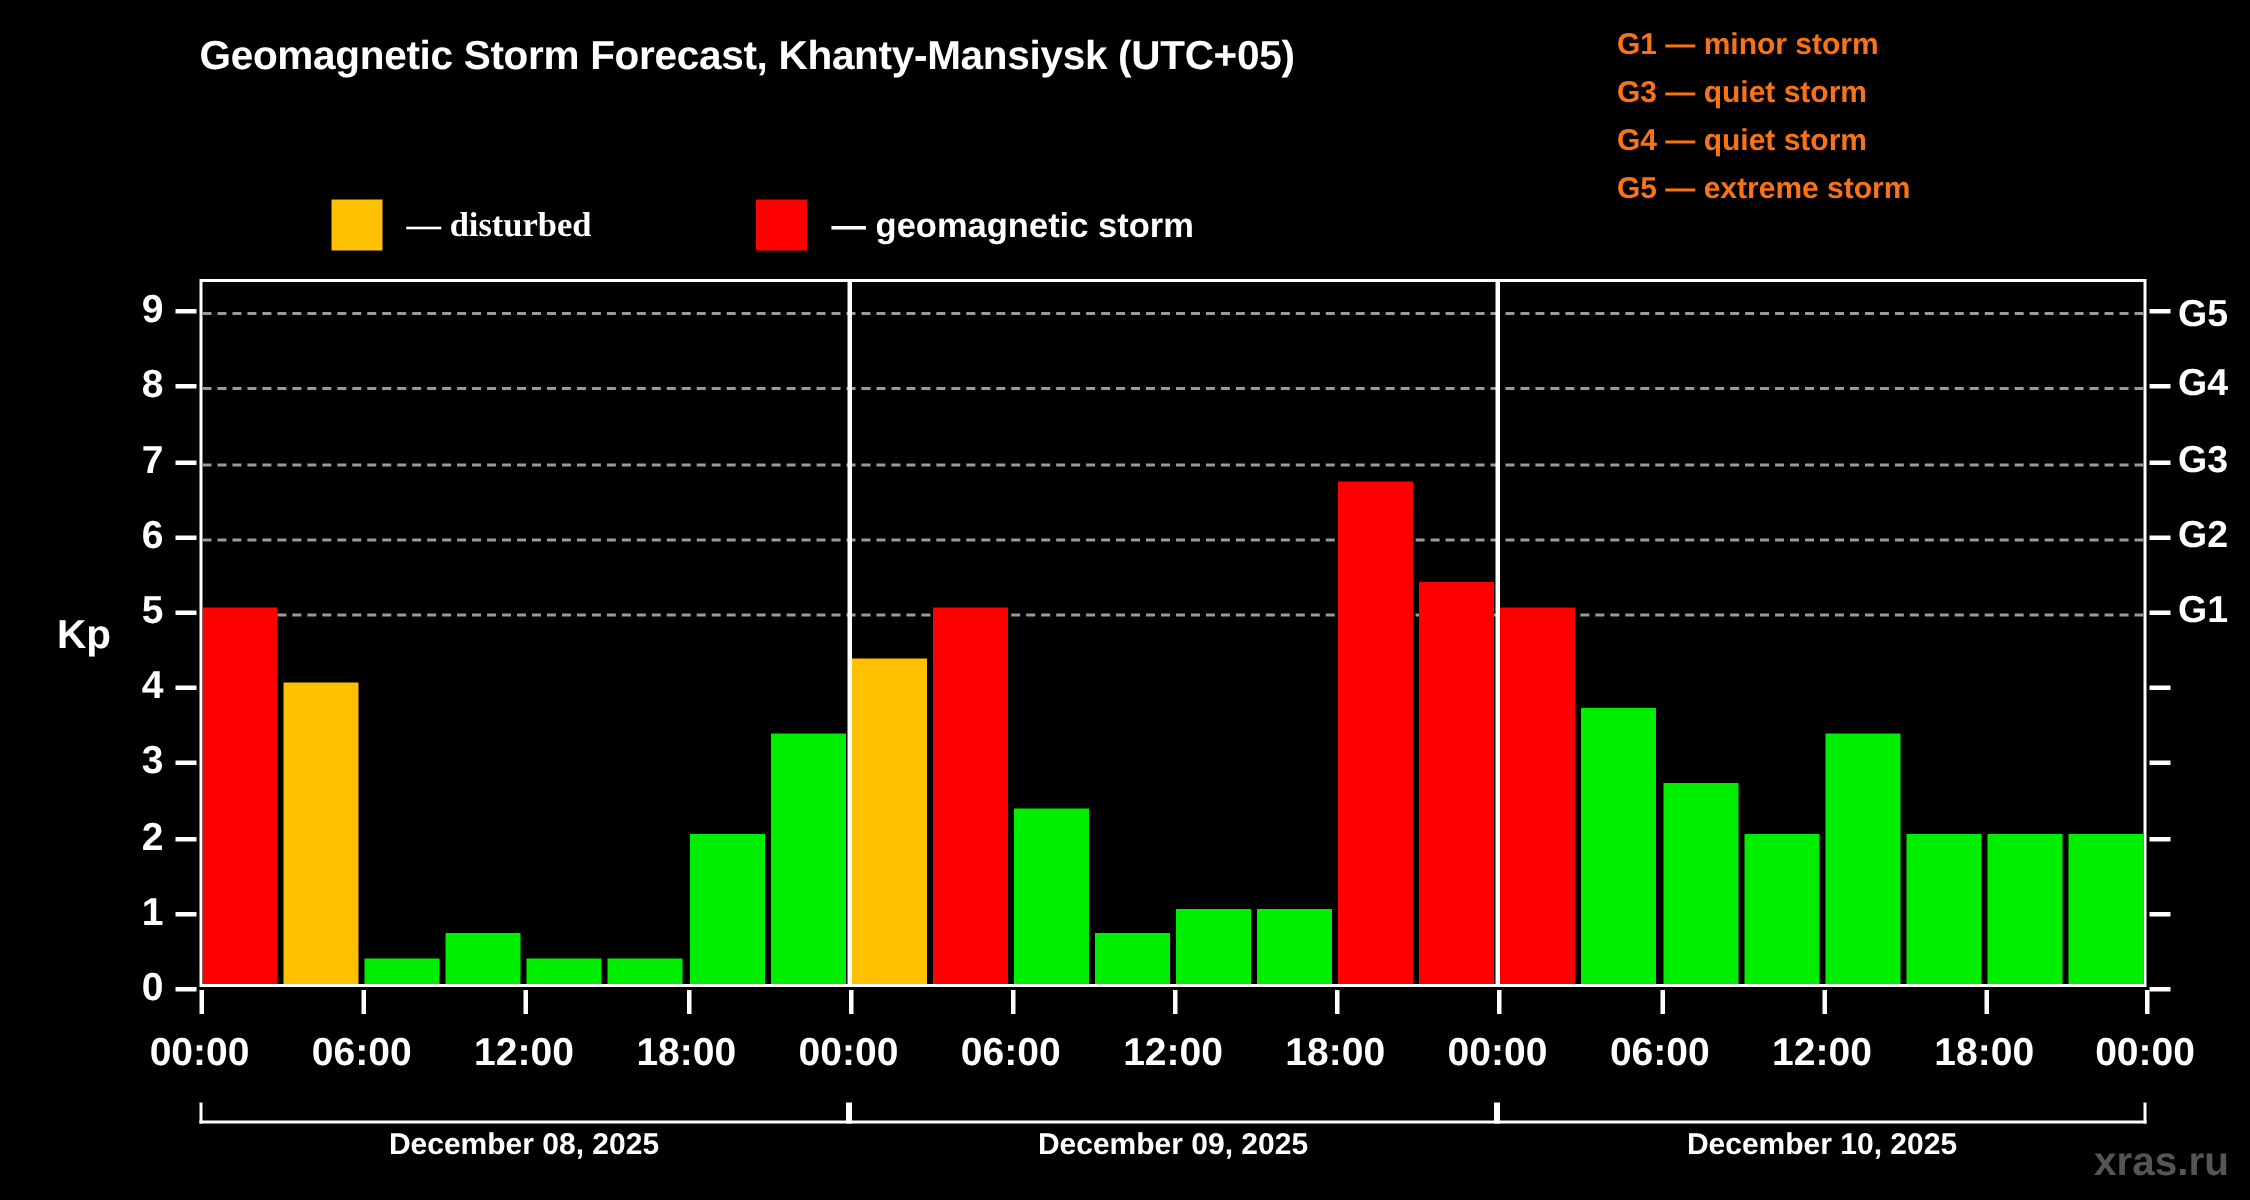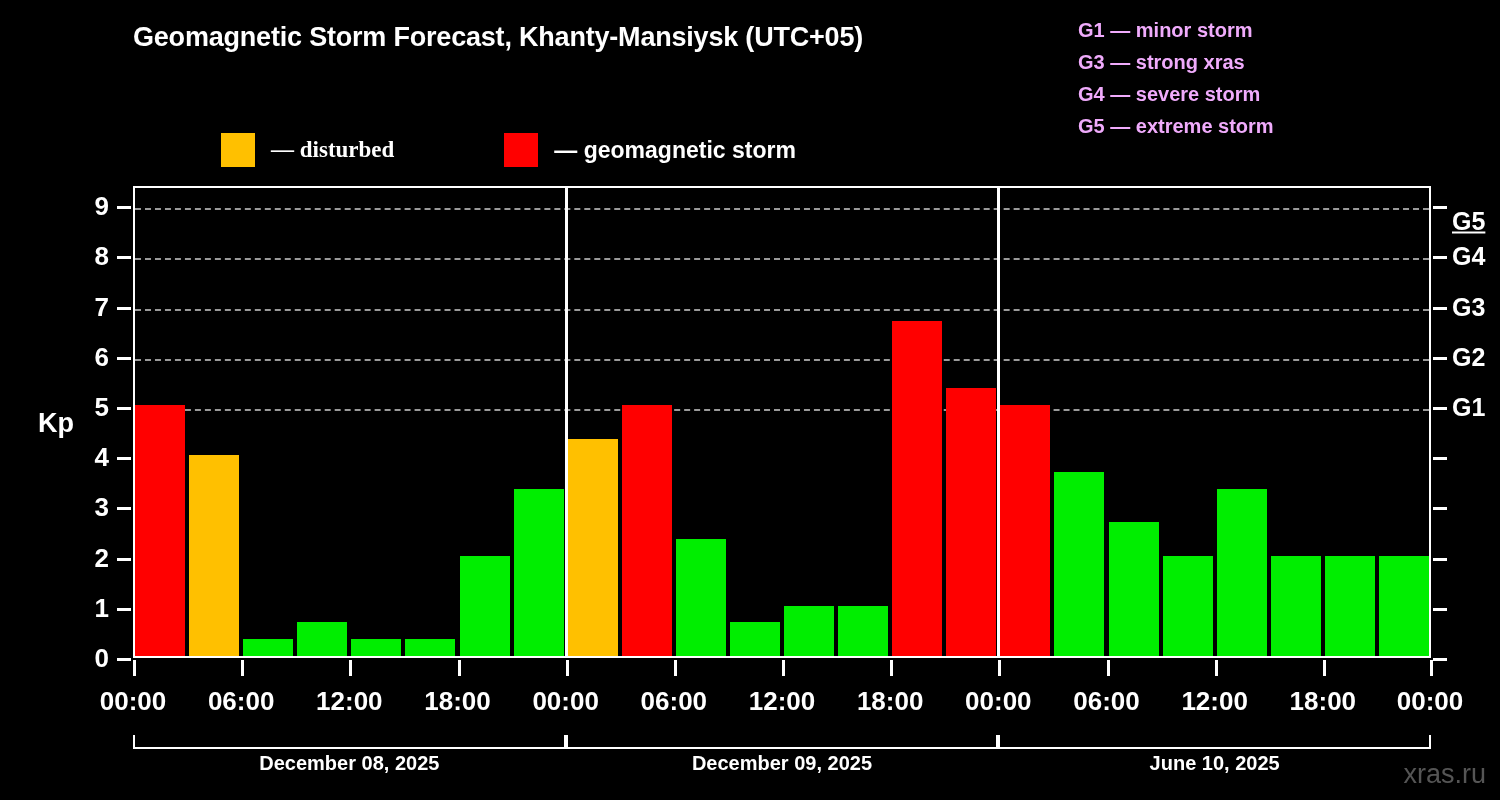--- a/index.html
+++ b/index.html
@@ -27,21 +27,21 @@
   }
   .ms-item { display:flex; align-items:center; height:36px; }
   .ms-swatch { width:34px; height:34px; display:block; }
   .ms-label { font-size:23px; font-weight:bold; color:#fff; white-space:nowrap; }
 
   #g-legend {
     position:absolute; left:1078px; top:14px;
     display:flex; flex-direction:column;
   }
   .g-row {
-    font-size:20px; font-weight:bold; color:#f0abfc;
+    font-size:20px; font-weight:bold; color:#f97316;
     line-height:32px; white-space:nowrap;
   }
 
   
   #plot {
     position:absolute; left:133px; top:186px;
     width:1298px; height:472px;
     border:2px solid #fff;
     background:#000;
   }
@@ -103,21 +103,21 @@
     border-bottom:2px solid #fff;
   }
   .day-label {
     position:absolute; top:752px;
     font-size:20px; font-weight:bold; color:#fff;
     text-align:center; transform:translateX(-50%); white-space:nowrap;
   }
 
   #watermark {
     position:absolute; right:14px; top:759px;
-    font-size:27px; font-weight:normal; color:#555;
+    font-size:27px; font-weight:bold; color:#555;
   }
 </style>
 </head>
 <body>
 
 <div id="root">
 
   <div id="title">Geomagnetic Storm Forecast, Khanty-Mansiysk (UTC+05)</div>
 
   <div id="ms-legend">
@@ -126,22 +126,22 @@
         <span class="ms-label" style="margin-left: 16px;">— disturbed</span>
       </div>
       <div class="ms-item" style="margin-left: 110px;">
         <span class="ms-swatch" style="background: rgb(255, 0, 0);"></span>
         <span class="ms-label" style="margin-left: 16px;">— geomagnetic storm</span>
       </div>
     </div>
 
   <div id="g-legend">
       <div class="g-row">G1 — minor storm</div>
-      <div class="g-row">G3 — strong xras</div>
-      <div class="g-row">G4 — severe storm</div>
+      <div class="g-row">G3 — quiet storm</div>
+      <div class="g-row">G4 — quiet storm</div>
       <div class="g-row">G5 — extreme storm</div>
     </div>
 
   <div id="plot">
     <div id="plot-inner">
         <div class="gridline" style="top: 220.936px;"></div>
         <div class="gridline" style="top: 170.723px;"></div>
         <div class="gridline" style="top: 120.511px;"></div>
         <div class="gridline" style="top: 70.2979px;"></div>
         <div class="gridline" style="top: 20.0851px;"></div>
@@ -198,21 +198,21 @@
       <div id="ylabel">Kp</div>
       <div class="gtick-mark" style="top: 406.936px;"></div>
       <div class="gtick-label" style="top: 406.936px;">G1</div>
       <div class="gtick-mark" style="top: 356.723px;"></div>
       <div class="gtick-label" style="top: 356.723px;">G2</div>
       <div class="gtick-mark" style="top: 306.511px;"></div>
       <div class="gtick-label" style="top: 306.511px;">G3</div>
       <div class="gtick-mark" style="top: 256.298px;"></div>
       <div class="gtick-label" style="top: 256.298px;">G4</div>
       <div class="gtick-mark" style="top: 206.085px;"></div>
-      <div class="gtick-label" style="top: 221px; text-decoration: underline;">G5</div>
+      <div class="gtick-label" style="top: 210px;">G5</div>
       <div class="rtick-minor" style="top: 658px;"></div>
       <div class="rtick-minor" style="top: 607.787px;"></div>
       <div class="rtick-minor" style="top: 557.574px;"></div>
       <div class="rtick-minor" style="top: 507.362px;"></div>
       <div class="rtick-minor" style="top: 457.149px;"></div>
       <div class="xtick-mark" style="left: 133px;"></div>
       <div class="xtick-label" style="left: 133px;">00:00</div>
       <div class="xtick-mark" style="left: 241.167px;"></div>
       <div class="xtick-label" style="left: 241.167px;">06:00</div>
       <div class="xtick-mark" style="left: 349.333px;"></div>
@@ -235,17 +235,17 @@
       <div class="xtick-label" style="left: 1214.67px;">12:00</div>
       <div class="xtick-mark" style="left: 1322.83px;"></div>
       <div class="xtick-label" style="left: 1322.83px;">18:00</div>
       <div class="xtick-mark" style="left: 1430px;"></div>
       <div class="xtick-label" style="left: 1430px;">00:00</div>
       <div class="day-bracket" style="left: 133px; width: 432.667px;"></div>
       <div class="day-label" style="left: 349.333px;">December 08, 2025</div>
       <div class="day-bracket" style="left: 565.667px; width: 432.667px;"></div>
       <div class="day-label" style="left: 782px;">December 09, 2025</div>
       <div class="day-bracket" style="left: 998.333px; width: 432.667px;"></div>
-      <div class="day-label" style="left: 1214.67px;">June 10, 2025</div>
+      <div class="day-label" style="left: 1214.67px;">December 10, 2025</div>
     </div>
 
   <div id="watermark">xras.ru</div>
 </div>
 
 </body></html>

